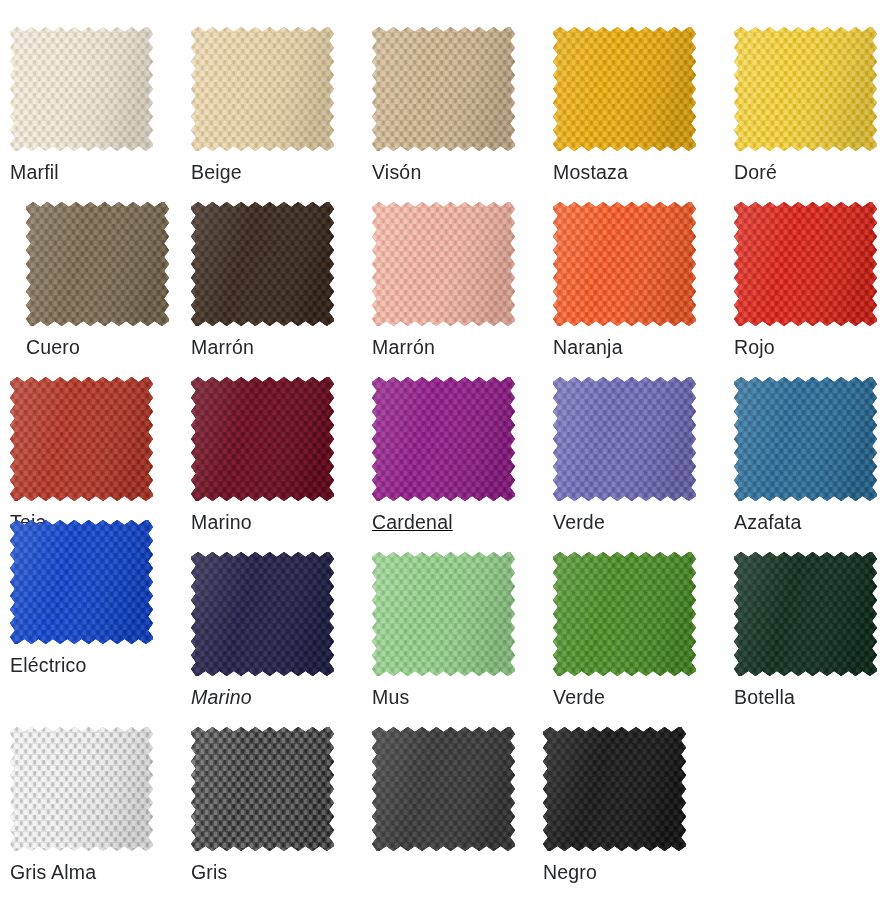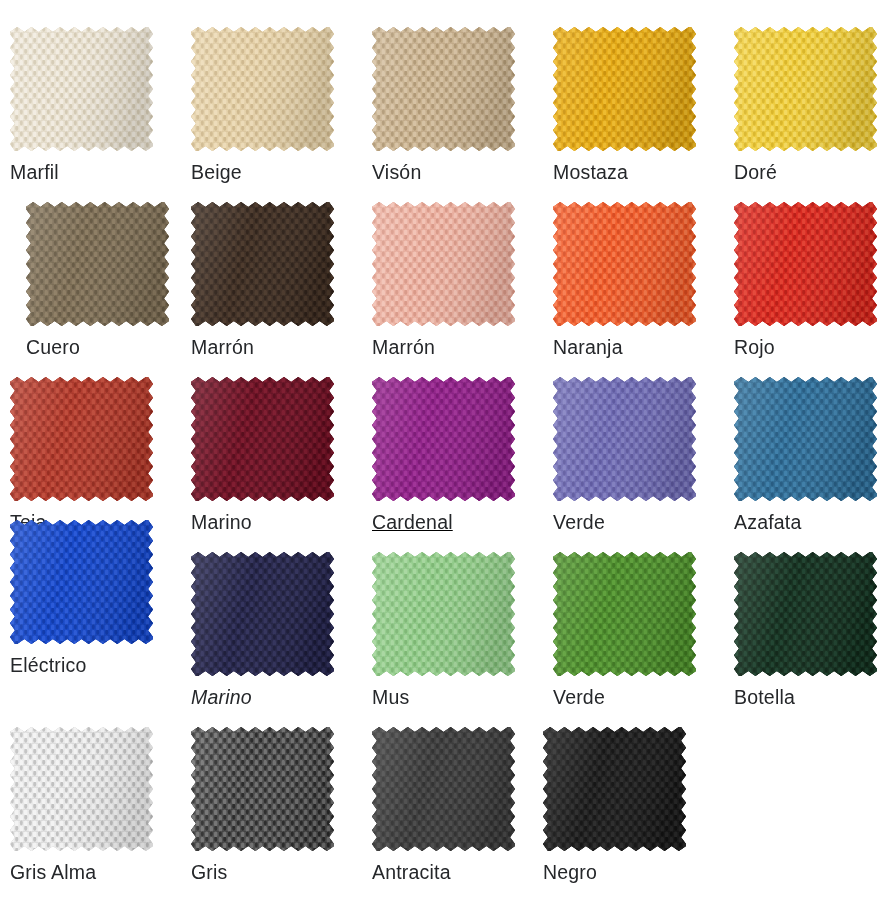--- a/index.html
+++ b/index.html
@@ -922,21 +922,20 @@
             </clipPath>
           </defs>
           <path d="M0.00,5.00 L7.15,0.00 L14.30,5.00 L21.45,0.00 L28.60,5.00 L35.75,0.00 L42.90,5.00 L50.05,0.00 L57.20,5.00 L64.35,0.00 L71.50,5.00 L78.65,0.00 L85.80,5.00 L92.95,0.00 L100.10,5.00 L107.25,0.00 L114.40,5.00 L121.55,0.00 L128.70,5.00 L135.85,0.00 L138.00,0.00 L143.00,6.89 L138.00,13.78 L143.00,20.67 L138.00,27.56 L143.00,34.44 L138.00,41.33 L143.00,48.22 L138.00,55.11 L143.00,62.00 L138.00,68.89 L143.00,75.78 L138.00,82.67 L143.00,89.56 L138.00,96.44 L143.00,103.33 L138.00,110.22 L143.00,117.11 L143.00,119.00 L135.85,124.00 L128.70,119.00 L121.55,124.00 L114.40,119.00 L107.25,124.00 L100.10,119.00 L92.95,124.00 L85.80,119.00 L78.65,124.00 L71.50,119.00 L64.35,124.00 L57.20,119.00 L50.05,124.00 L42.90,119.00 L35.75,124.00 L28.60,119.00 L21.45,124.00 L14.30,119.00 L7.15,124.00 L5.00,124.00 L0.00,117.11 L5.00,110.22 L0.00,103.33 L5.00,96.44 L0.00,89.56 L5.00,82.67 L0.00,75.78 L5.00,68.89 L0.00,62.00 L5.00,55.11 L0.00,48.22 L5.00,41.33 L0.00,34.44 L5.00,27.56 L0.00,20.67 L5.00,13.78 L0.00,6.89 Z" fill="#232323"></path>
           <g clip-path="url(#clipsw22)">
             <rect x="0" y="0" width="143" height="124" fill="#3B3B3B"></rect>
             <rect x="0" y="0" width="143" height="124" fill="url(#weavesw22)"></rect>
             <rect x="0" y="0" width="143" height="124" fill="url(#sheensw22)"></rect>
           </g>
         </svg>
       </div>
-      <span class="swatch-label">Antracita</span>
     </div>
     <div class="swatch-cell" style="left: 543px; top: 727px;">
       <div class="swatch-chip">
         <svg viewBox="0 0 143 124" xmlns="http://www.w3.org/2000/svg">
           <defs>
             <linearGradient id="warpsw23" x1="0" y1="0" x2="1" y2="0" gradientUnits="objectBoundingBox" spreadMethod="repeat">
               <stop offset="0" stop-color="#0E0E0E"></stop>
               <stop offset="0.30" stop-color="#1C1C1C"></stop>
               <stop offset="0.55" stop-color="#2B2B2B"></stop>
               <stop offset="0.80" stop-color="#1C1C1C"></stop>

